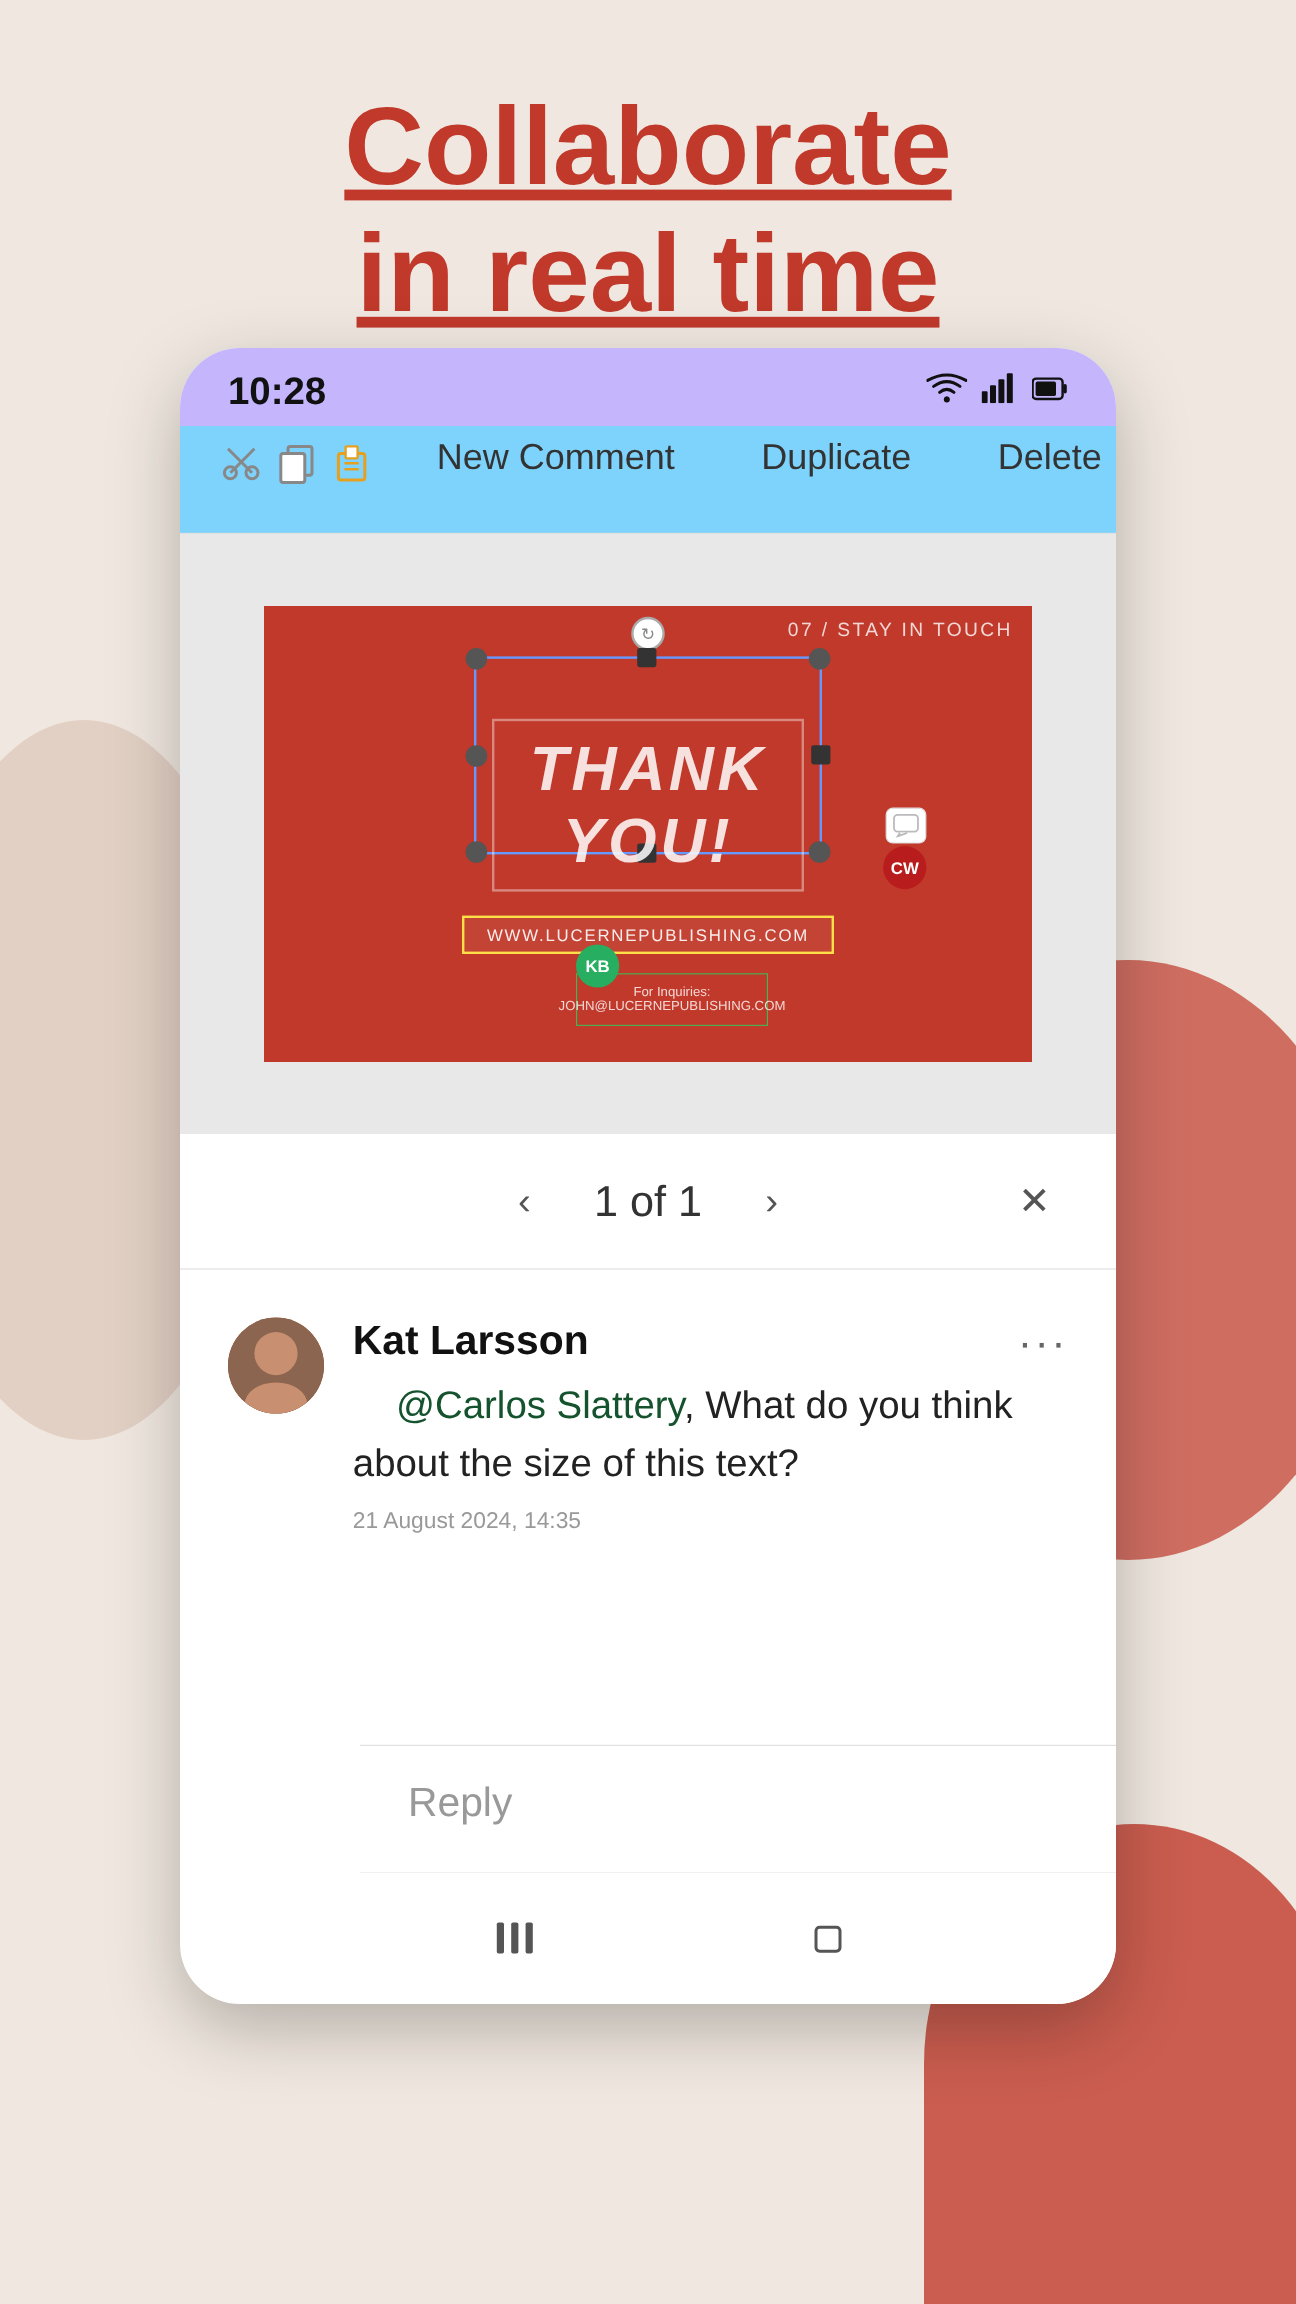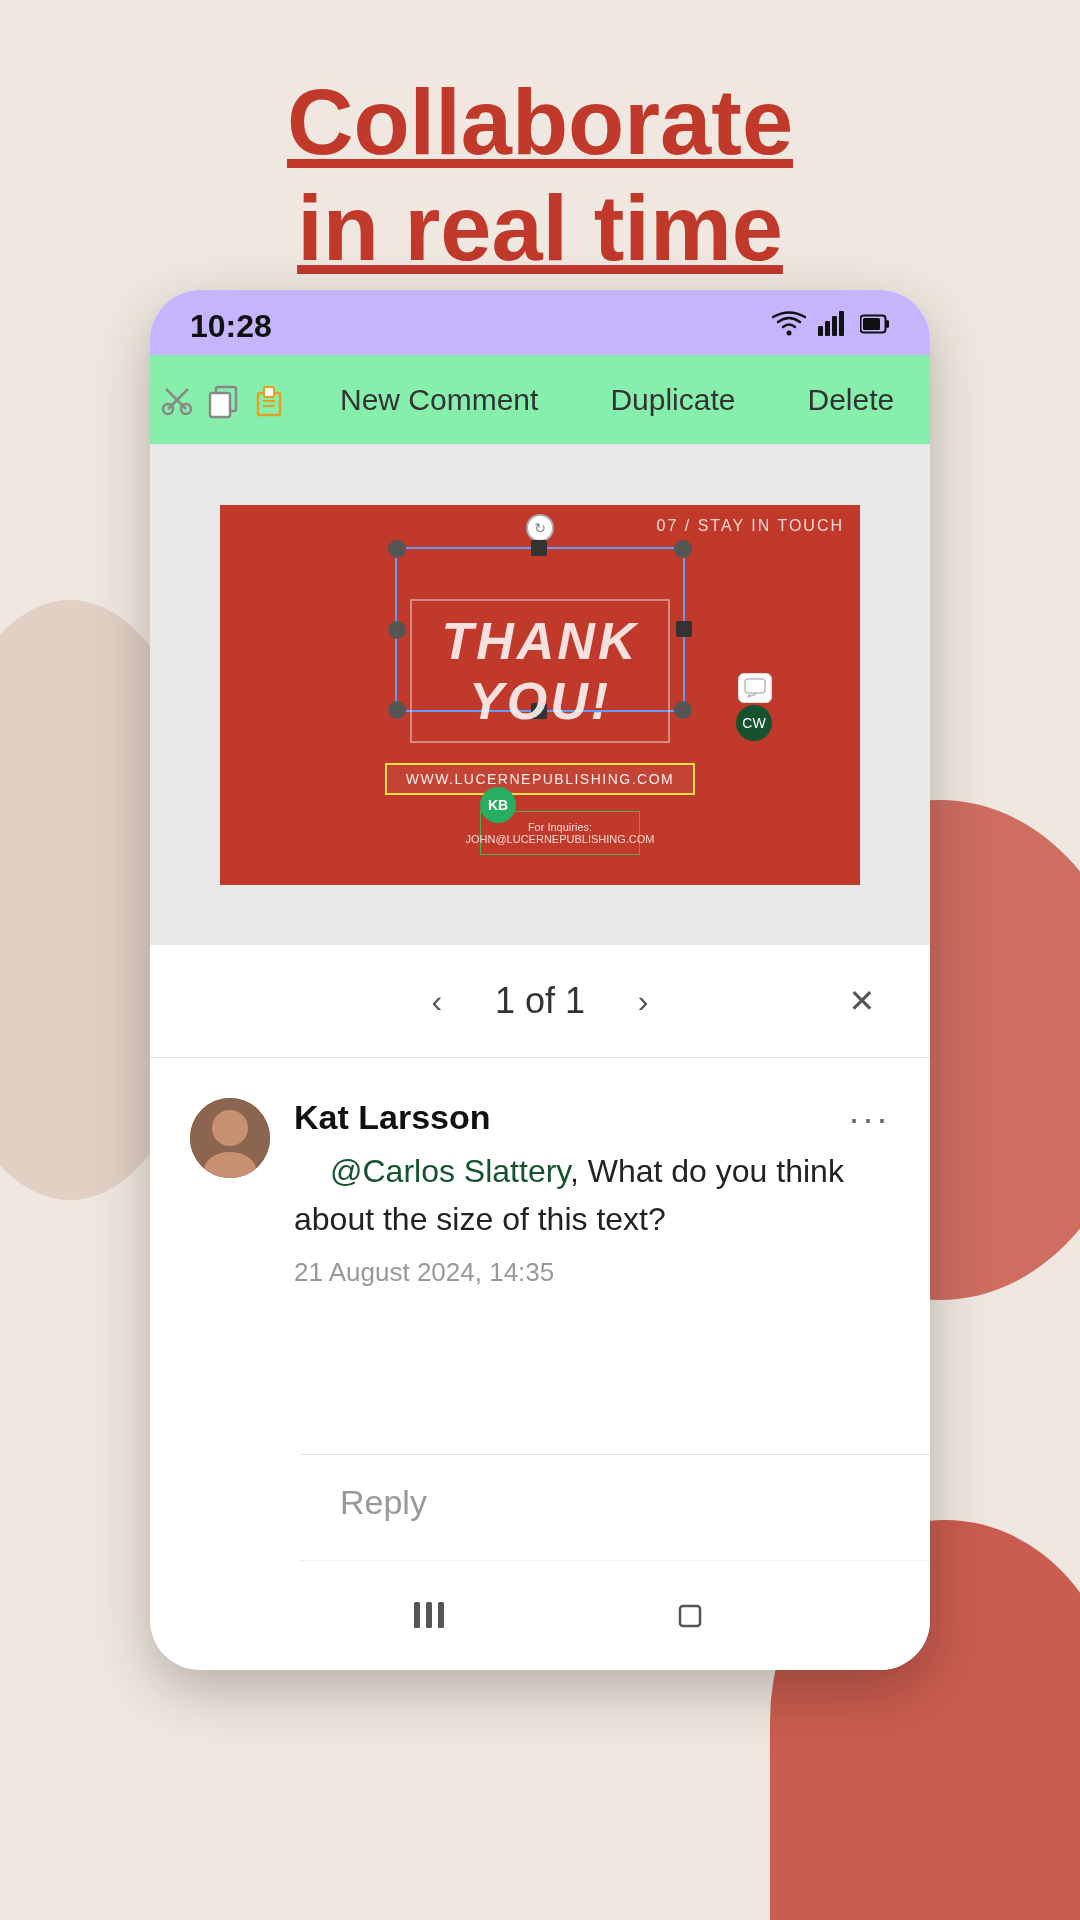--- a/index.html
+++ b/index.html
@@ -90,24 +90,24 @@
       gap: 12px;
     }
     .wifi-icon, .signal-icon, .battery-icon {
       font-size: 26px;
       color: #111;
     }
 
     
     .toolbar {
       display: flex;
-      align-items: center;
-      background: #86efac;
+      align-items: flex-start;
+      background: #7dd3fc;
       border-bottom: 1px solid #e0e0e0;
-      padding: 0 8px;
+      padding: 0 32px;
       height: 90px;
     }
     .toolbar-icon-btn {
       display: flex;
       align-items: center;
       justify-content: center;
       width: 60px;
       height: 60px;
       margin-right: 8px;
       cursor: pointer;
@@ -210,26 +210,26 @@
       color: #888;
     }
 
     
     .user-badge-cw {
       position: absolute;
       top: 200px;
       right: 88px;
       width: 36px;
       height: 36px;
-      background: #14532d;
+      background: #b91c1c;
       border-radius: 50%;
       display: flex; align-items: center; justify-content: center;
       color: white;
       font-size: 14px;
-      font-weight: 400;
+      font-weight: 700;
     }
     .user-badge-kb {
       position: absolute;
       bottom: 62px;
       left: 50%;
       transform: translateX(-60px);
       width: 36px;
       height: 36px;
       background: #27ae60;
       border-radius: 50%;
@@ -356,21 +356,21 @@
       font-size: 32px;
       color: #222;
       line-height: 1.5;
       margin-bottom: 14px;
     }
     .mention {
       color: #14532d;
       margin-left: 36px;
     }
     .comment-time {
-      font-size: 26px;
+      font-size: 19px;
       color: #999;
     }
     .comment-more-btn {
       font-size: 36px;
       color: #666;
       cursor: pointer;
       letter-spacing: 2px;
     }
 
     

